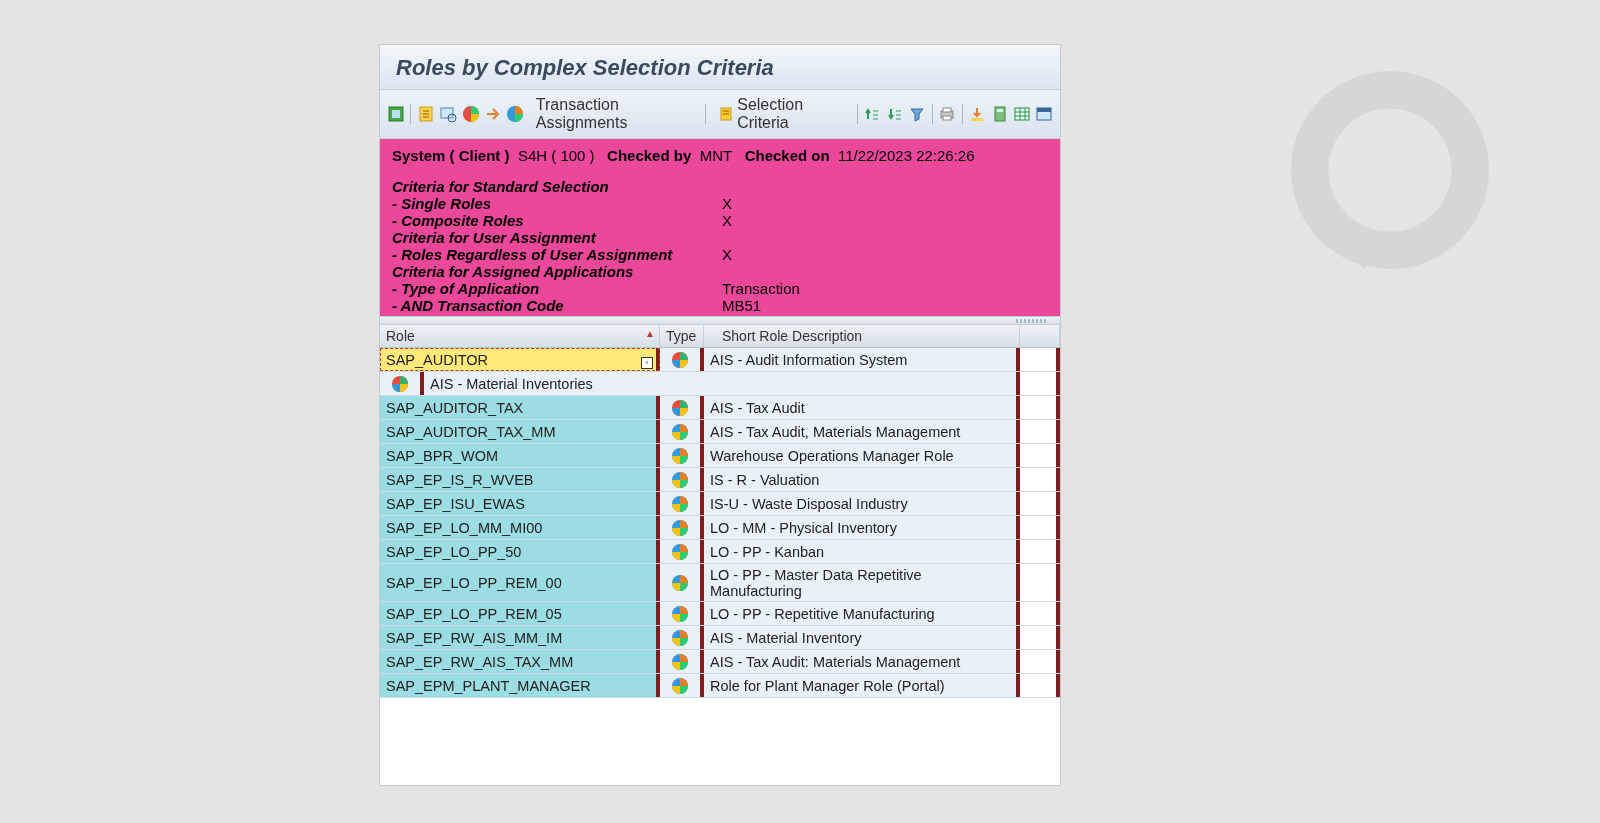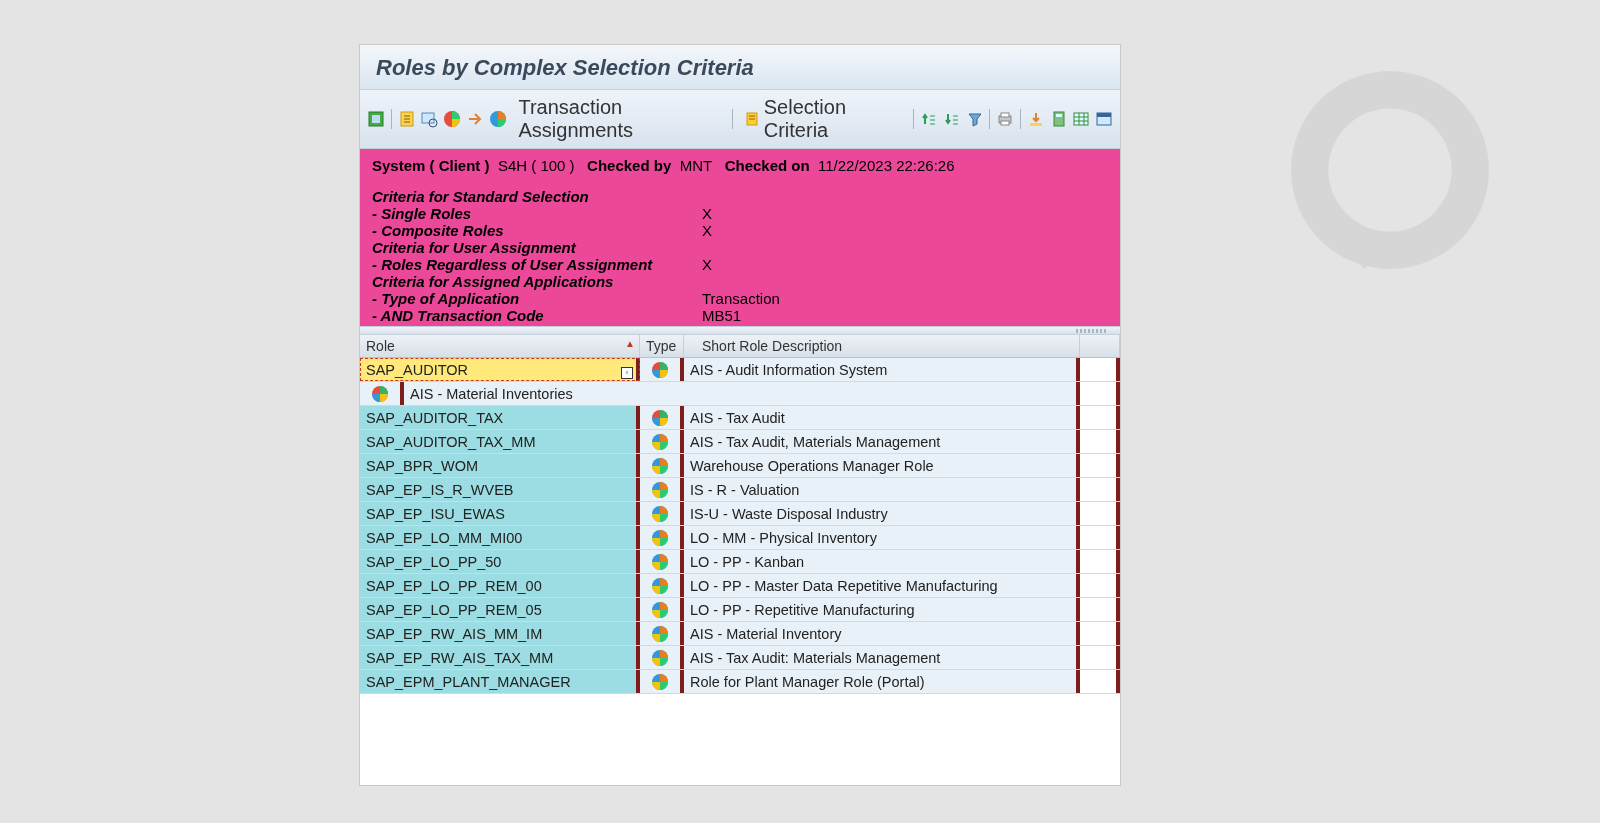--- a/index.html
+++ b/index.html
@@ -13,23 +13,23 @@
   }
   .bg-circle {
     position: absolute;
     right: 100px;
     top: 60px;
     width: 220px;
     height: 220px;
   }
   .window {
     position: absolute;
-    left: 360px;
+    left: 380px;
     top: 45px;
-    width: 760px;
+    width: 680px;
     height: 740px;
     background: #fff;
     box-shadow: 0 0 0 1px #c9c9c9;
   }
   .titlebar {
     background: linear-gradient(to bottom, #f3f7fb, #dbe6f2);
     padding: 10px 16px 8px 16px;
     border-bottom: 1px solid #c5cfda;
   }
   .titlebar h1 {
@@ -38,21 +38,21 @@
     font-weight: bold;
     color: #3a4a5c;
   }
   .toolbar {
     background: linear-gradient(to bottom, #eef3f9, #d9e3ee);
     padding: 4px 6px;
     border-bottom: 1px solid #c5cfda;
     display: flex;
     align-items: center;
     gap: 3px;
-    font-size: 20px;
+    font-size: 16px;
     color: #333;
   }
   .toolbar .sep {
     width: 1px;
     height: 20px;
     background: #a8b4c2;
     margin: 0 2px;
   }
   .tbtn {
     width: 22px;

